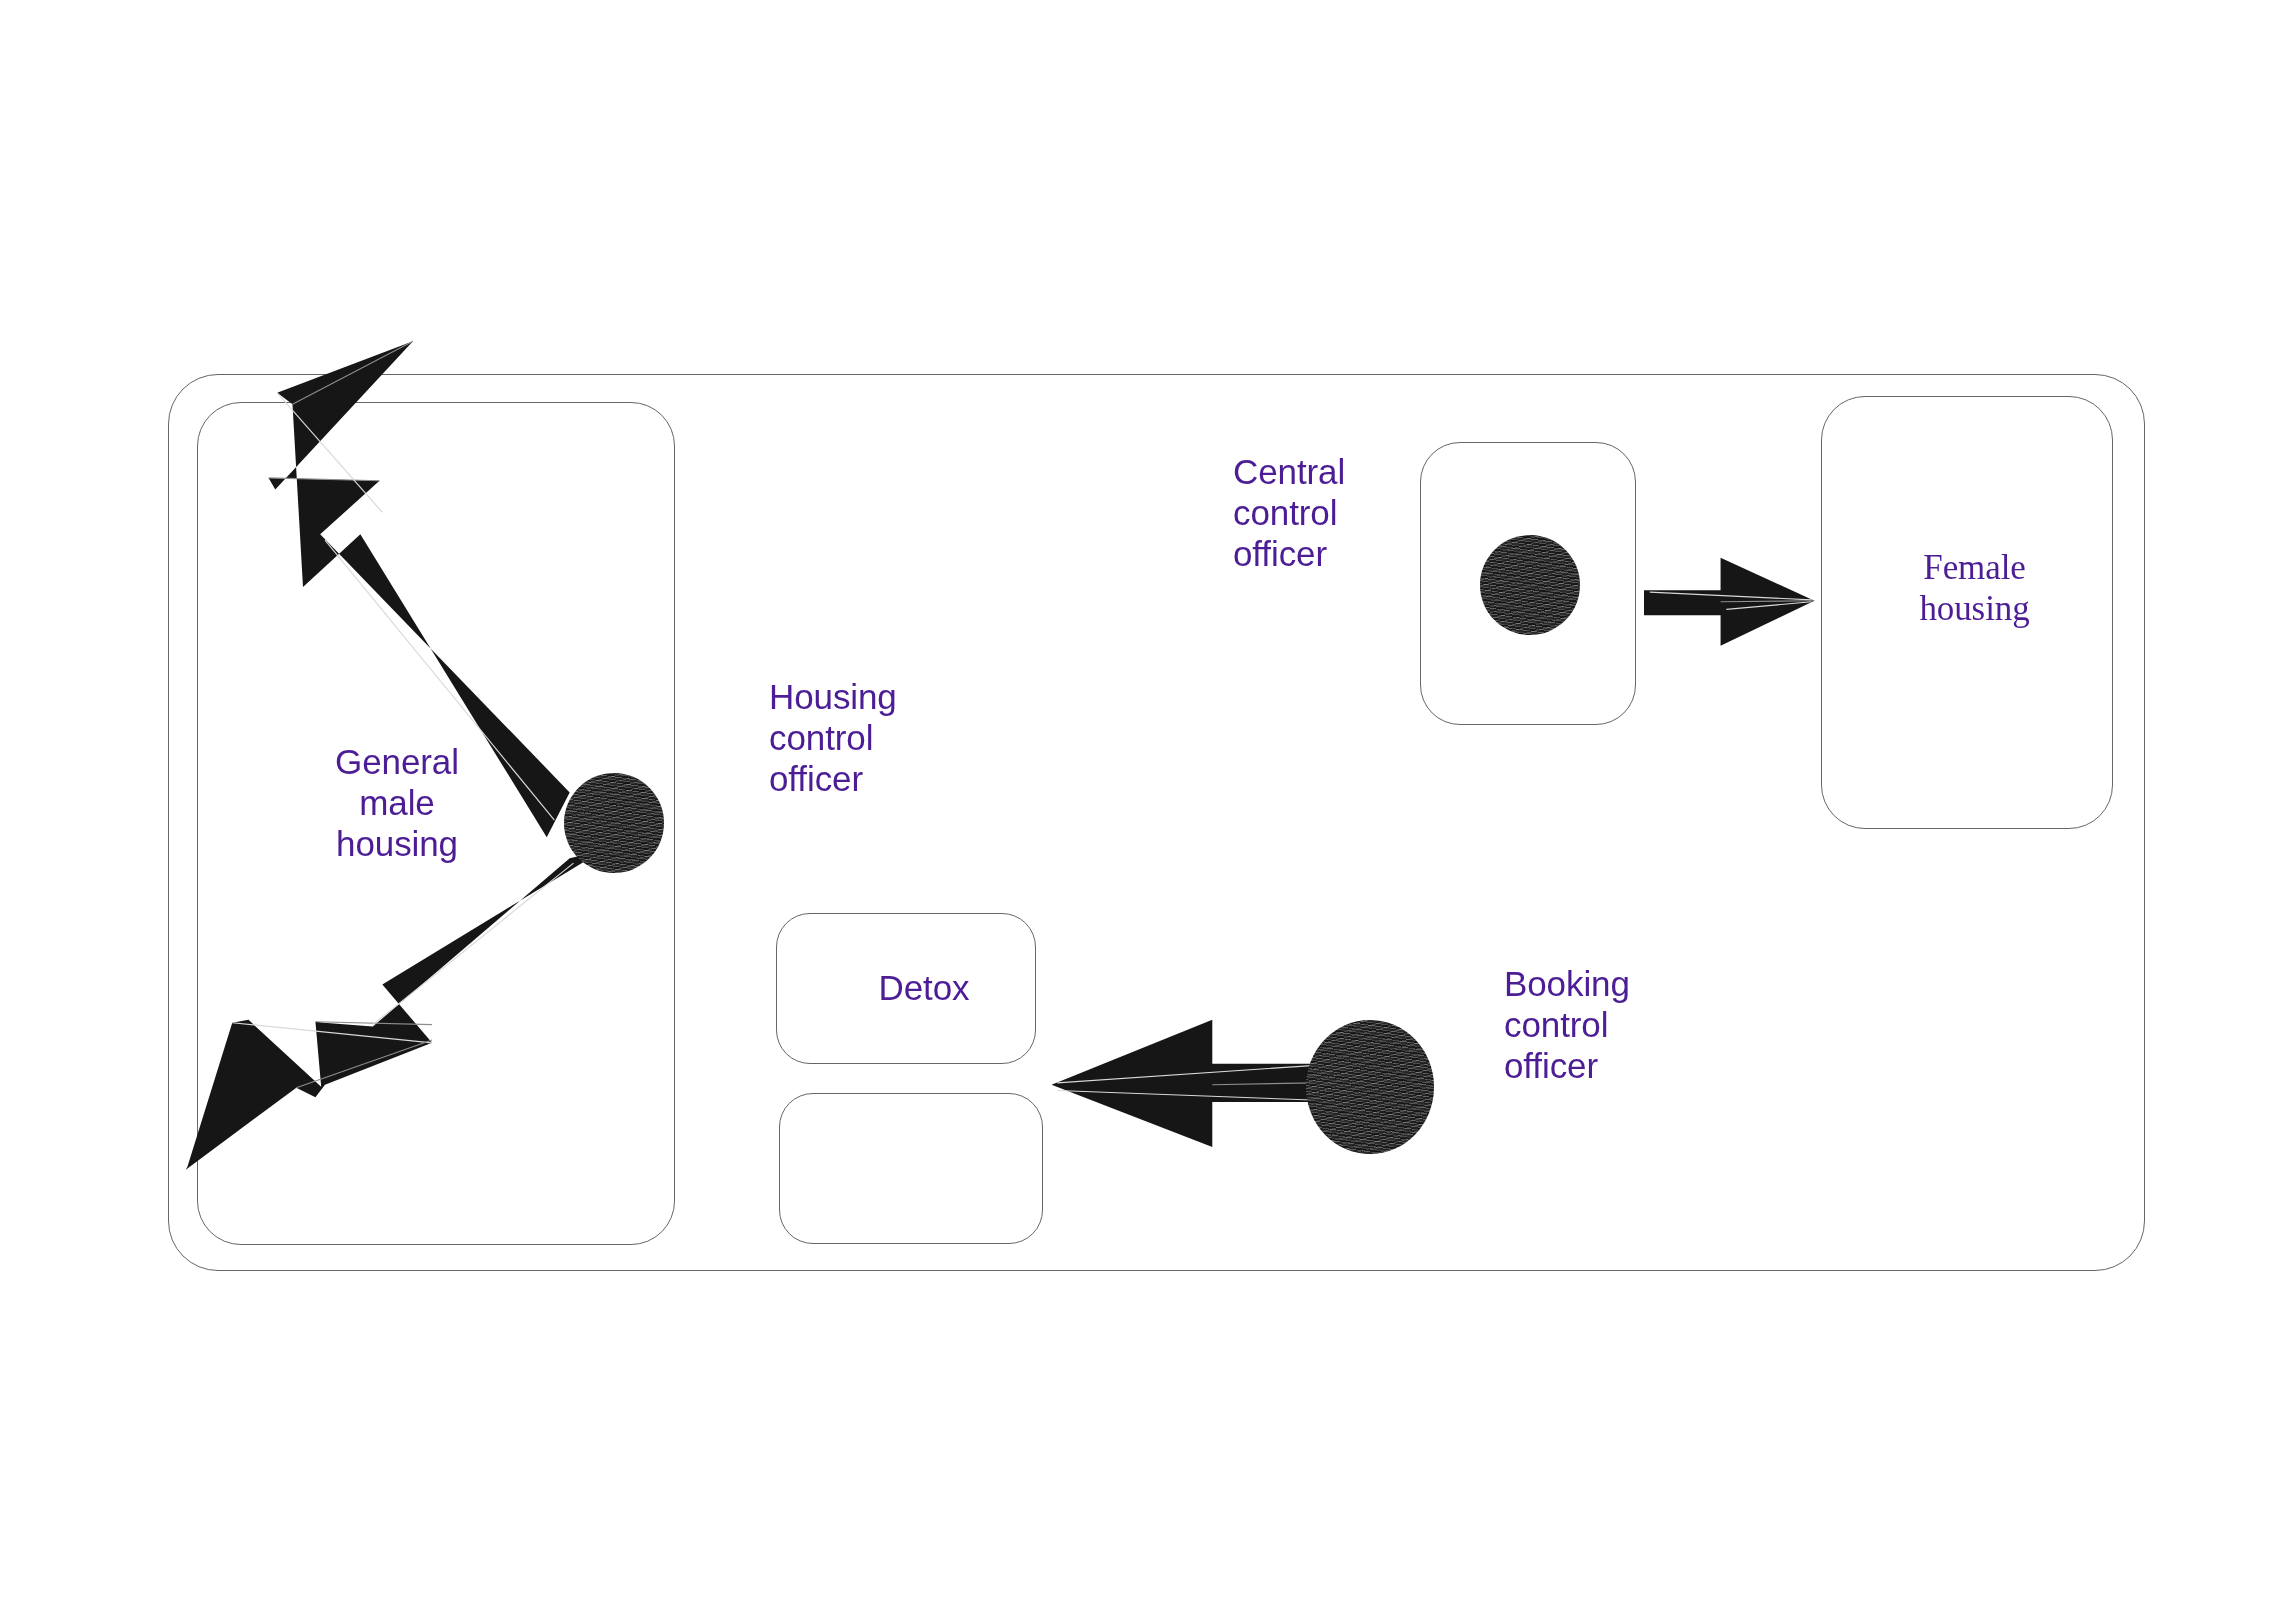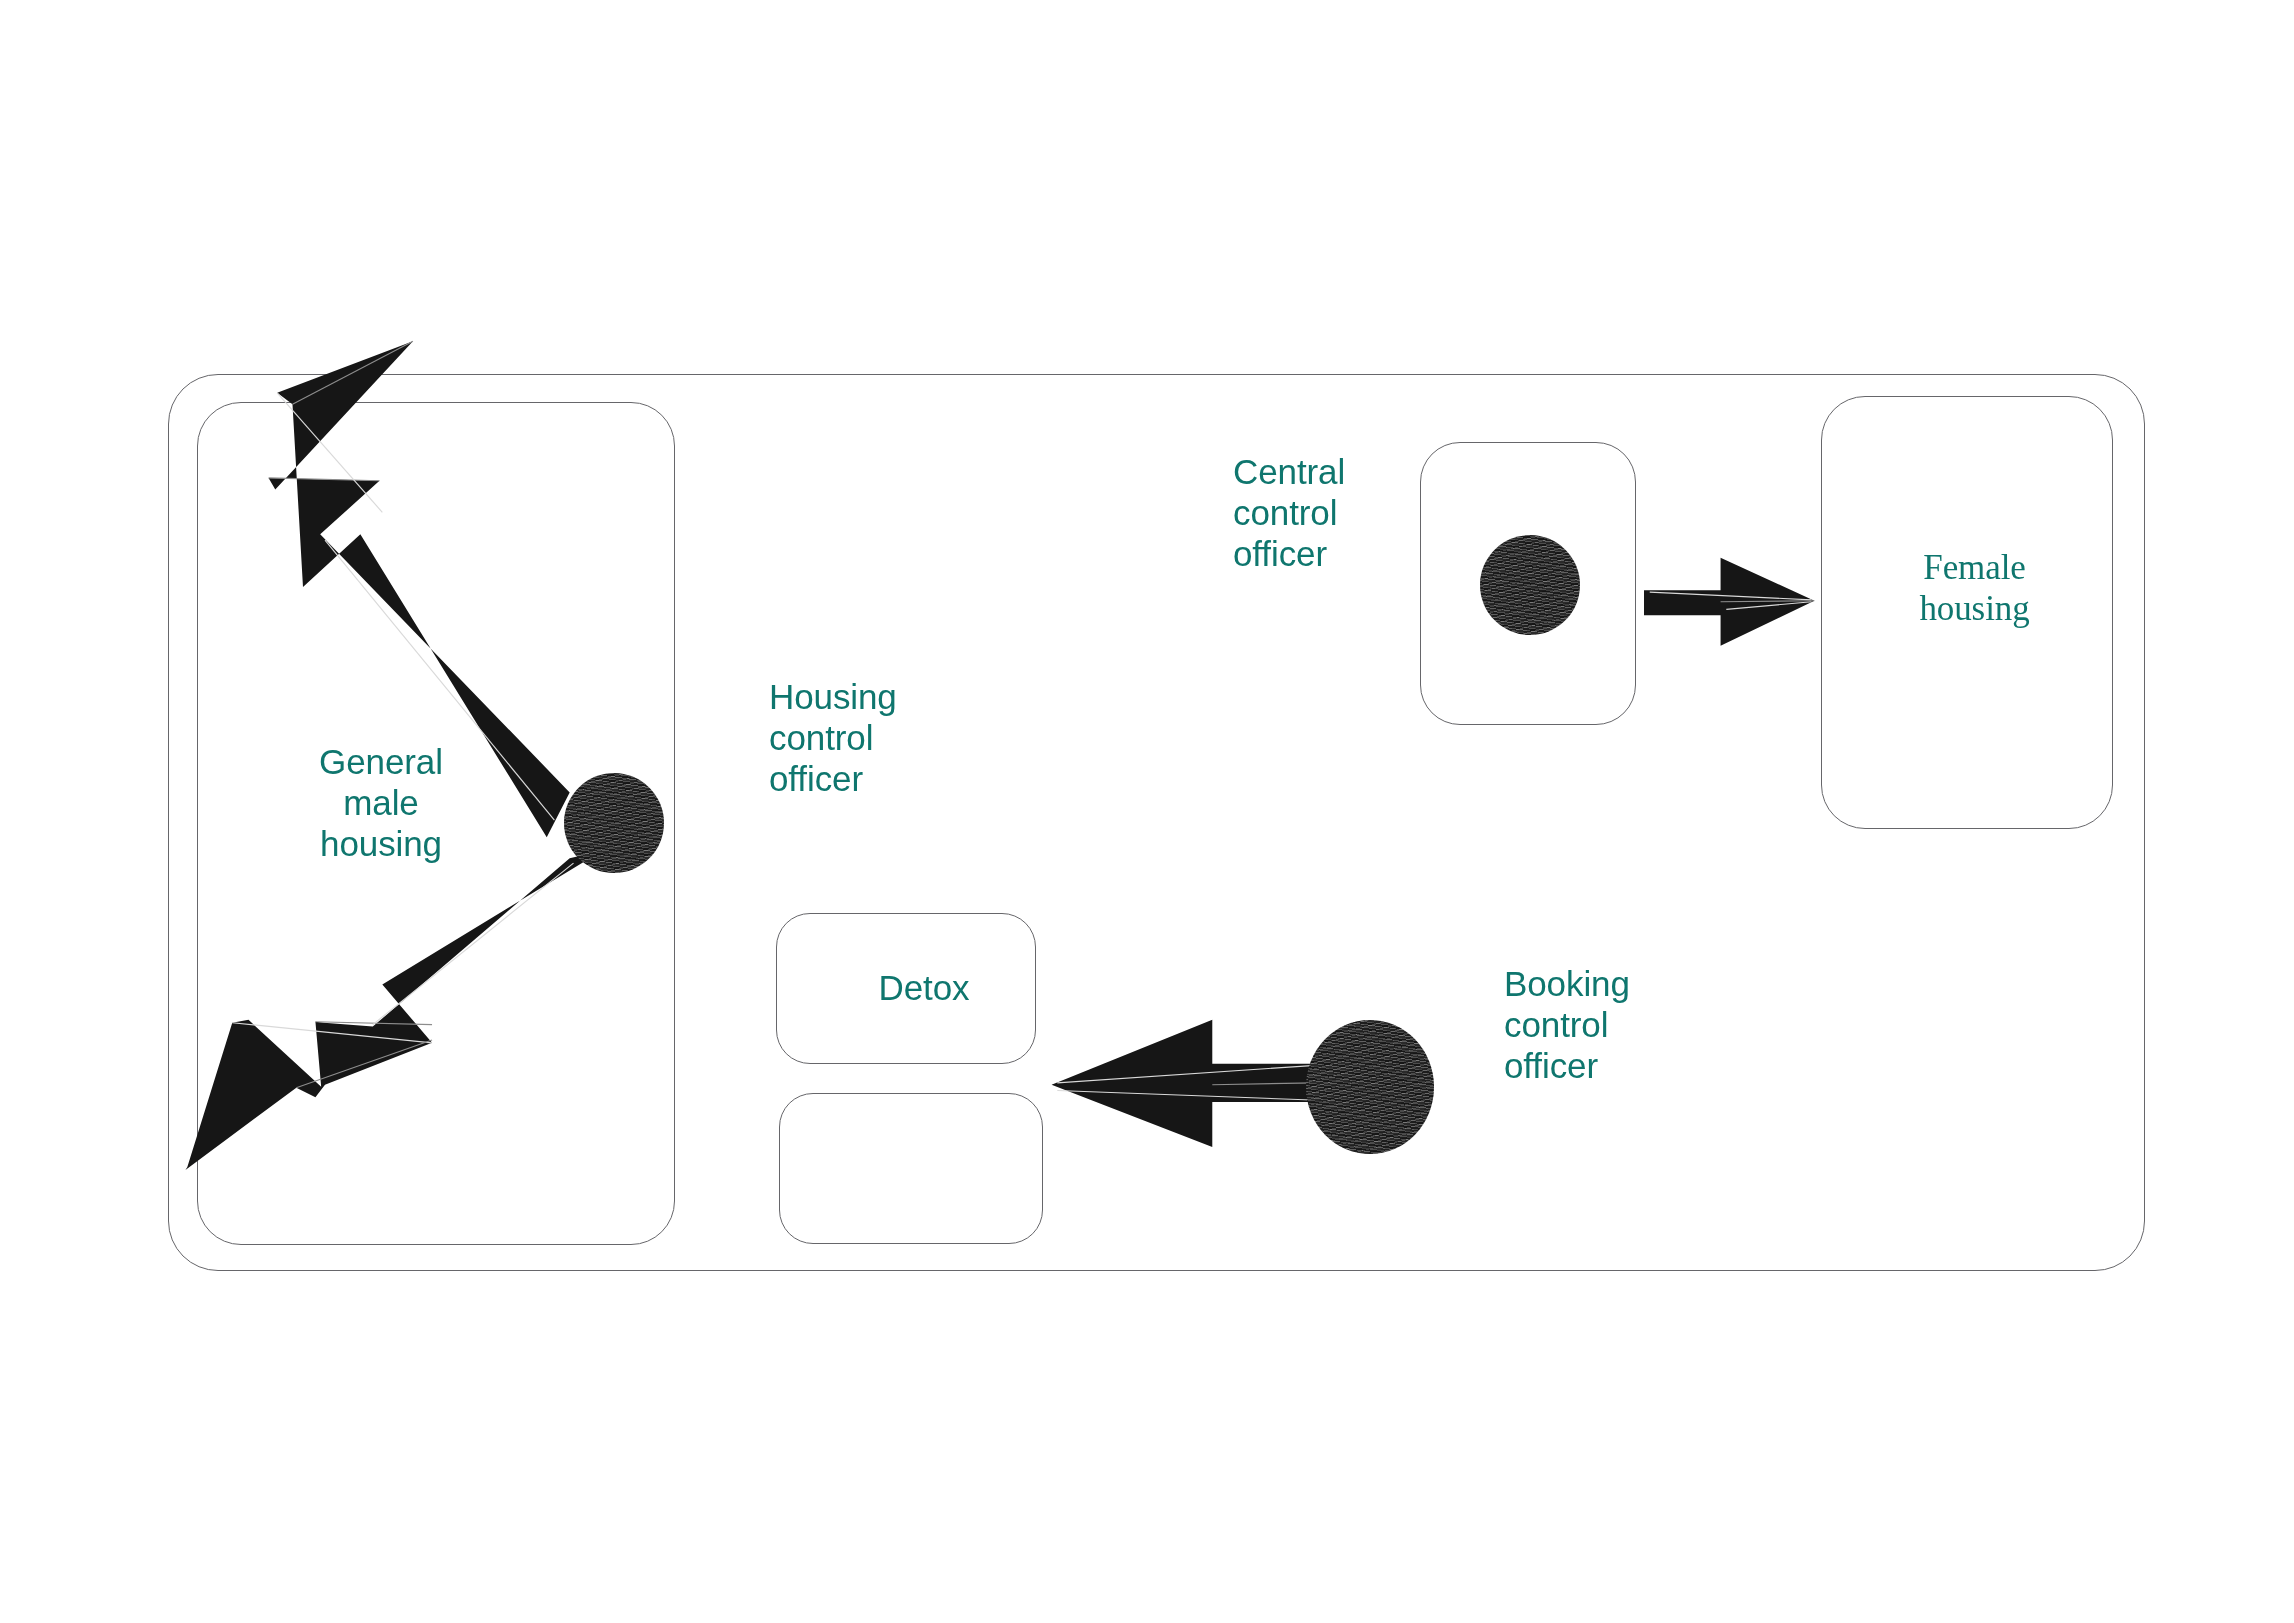--- a/index.html
+++ b/index.html
@@ -59,30 +59,30 @@
   .mental-health-box {
     left: 779px;
     top: 1093px;
     width: 264px;
     height: 151px;
     border-radius: 34px;
   }
 
   .label {
     position: absolute;
-    color: #0f766e;
+    color: #4c1d95;
     font-size: 35px;
     line-height: 41px;
     white-space: pre-line;
     letter-spacing: -0.1px;
   }
   .label.center { text-align: center; }
   .label.left { text-align: left; }
 
-  .lbl-general-male  { left: 276px;  top: 741px;  width: 210px; }
+  .lbl-general-male  { left: 292px;  top: 741px;  width: 210px; }
   .lbl-housing-off   { left: 769px;  top: 676px;  width: 249px; }
   .lbl-central-off   { left: 1233px; top: 451px;  width: 239px; }
   .lbl-booking-off   { left: 1504px; top: 963px; width: 249px; }
   .lbl-female-hous   { left: 1879px; top: 547px;  width: 191px; font-family: Liberation Serif, serif; }
   .lbl-detox         { left: 776px;  top: 967px; width: 296px; }
   .lbl-mental-health { left: 779px;  top: 1128px; width: 264px; }
 
   .officer-circle {
     position: absolute;
     border-radius: 50%;

